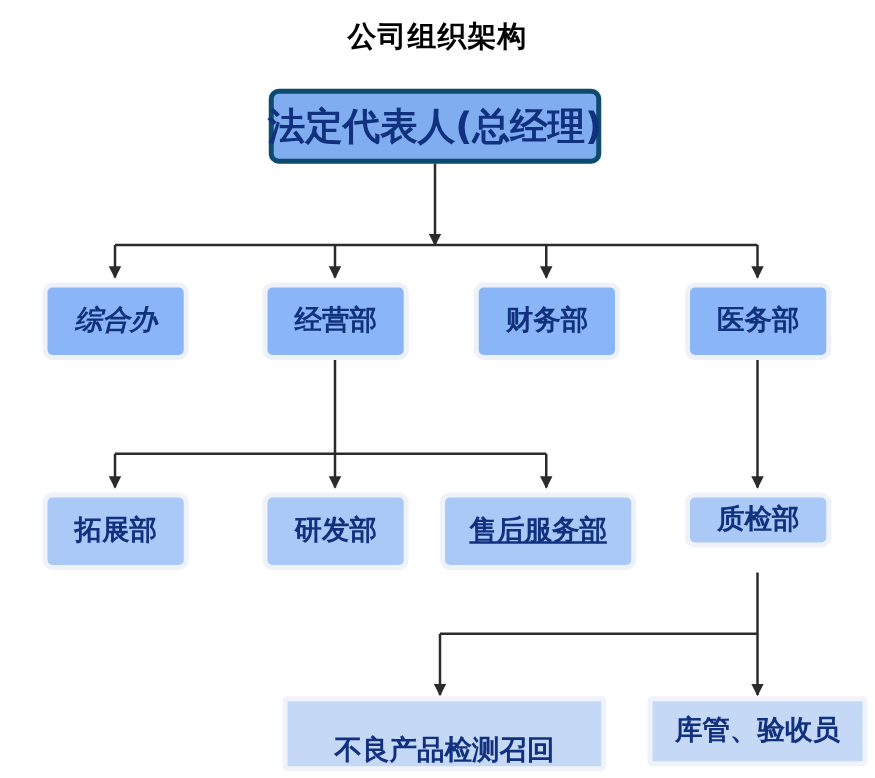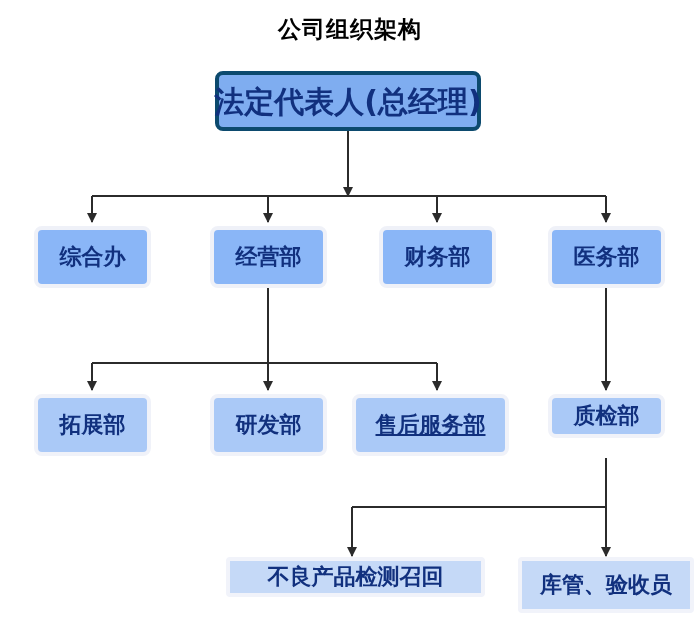--- a/index.html
+++ b/index.html
@@ -122,21 +122,21 @@
       <path d="M 606 458 L 606 556" stroke="#2b2b2b" stroke-width="2" fill="none" marker-end="url(#arrow)"></path>
       <path d="M 352 507 L 606 507" stroke="#2b2b2b" stroke-width="2" fill="none"></path>
       <path d="M 352 507 L 352 556" stroke="#2b2b2b" stroke-width="2" fill="none" marker-end="url(#arrow)"></path>
     </g>
   </svg>
 
   <div class="node lvl-root" style="left:215px; top:71px; width:266px; height:60px;">
     <span class="node-label">法定代表人(总经理)</span>
   </div>
 
-  <div class="node lvl-1" style="left:34px; top:226px; width:117px; height:62px;">
+  <div class="node lvl-1" style="left:34px; top:226px; width:117px; height:62px;font-style:italic;">
     <span class="node-label">综合办</span>
   </div>
 
   <div class="node lvl-1" style="left:210px; top:226px; width:117px; height:62px;">
     <span class="node-label">经营部</span>
   </div>
 
   <div class="node lvl-1" style="left:379px; top:226px; width:117px; height:62px;">
     <span class="node-label">财务部</span>
   </div>
@@ -154,21 +154,21 @@
   </div>
 
   <div class="node lvl-2" style="left:352px; top:394px; width:157px; height:62px;text-decoration:underline;">
     <span class="node-label">售后服务部</span>
   </div>
 
   <div class="node lvl-2" style="left:548px; top:394px; width:117px; height:44px;">
     <span class="node-label">质检部</span>
   </div>
 
-  <div class="node lvl-3" style="left:226px; top:557px; width:259px; height:40px;">
+  <div class="node lvl-3" style="left:226px; top:557px; width:259px; height:60px;align-items:flex-end;">
     <span class="node-label">不良产品检测召回</span>
   </div>
 
   <div class="node lvl-3" style="left:518px; top:557px; width:176px; height:56px;">
     <span class="node-label">库管、验收员</span>
   </div>
 
 </div>
 
 </body></html>

